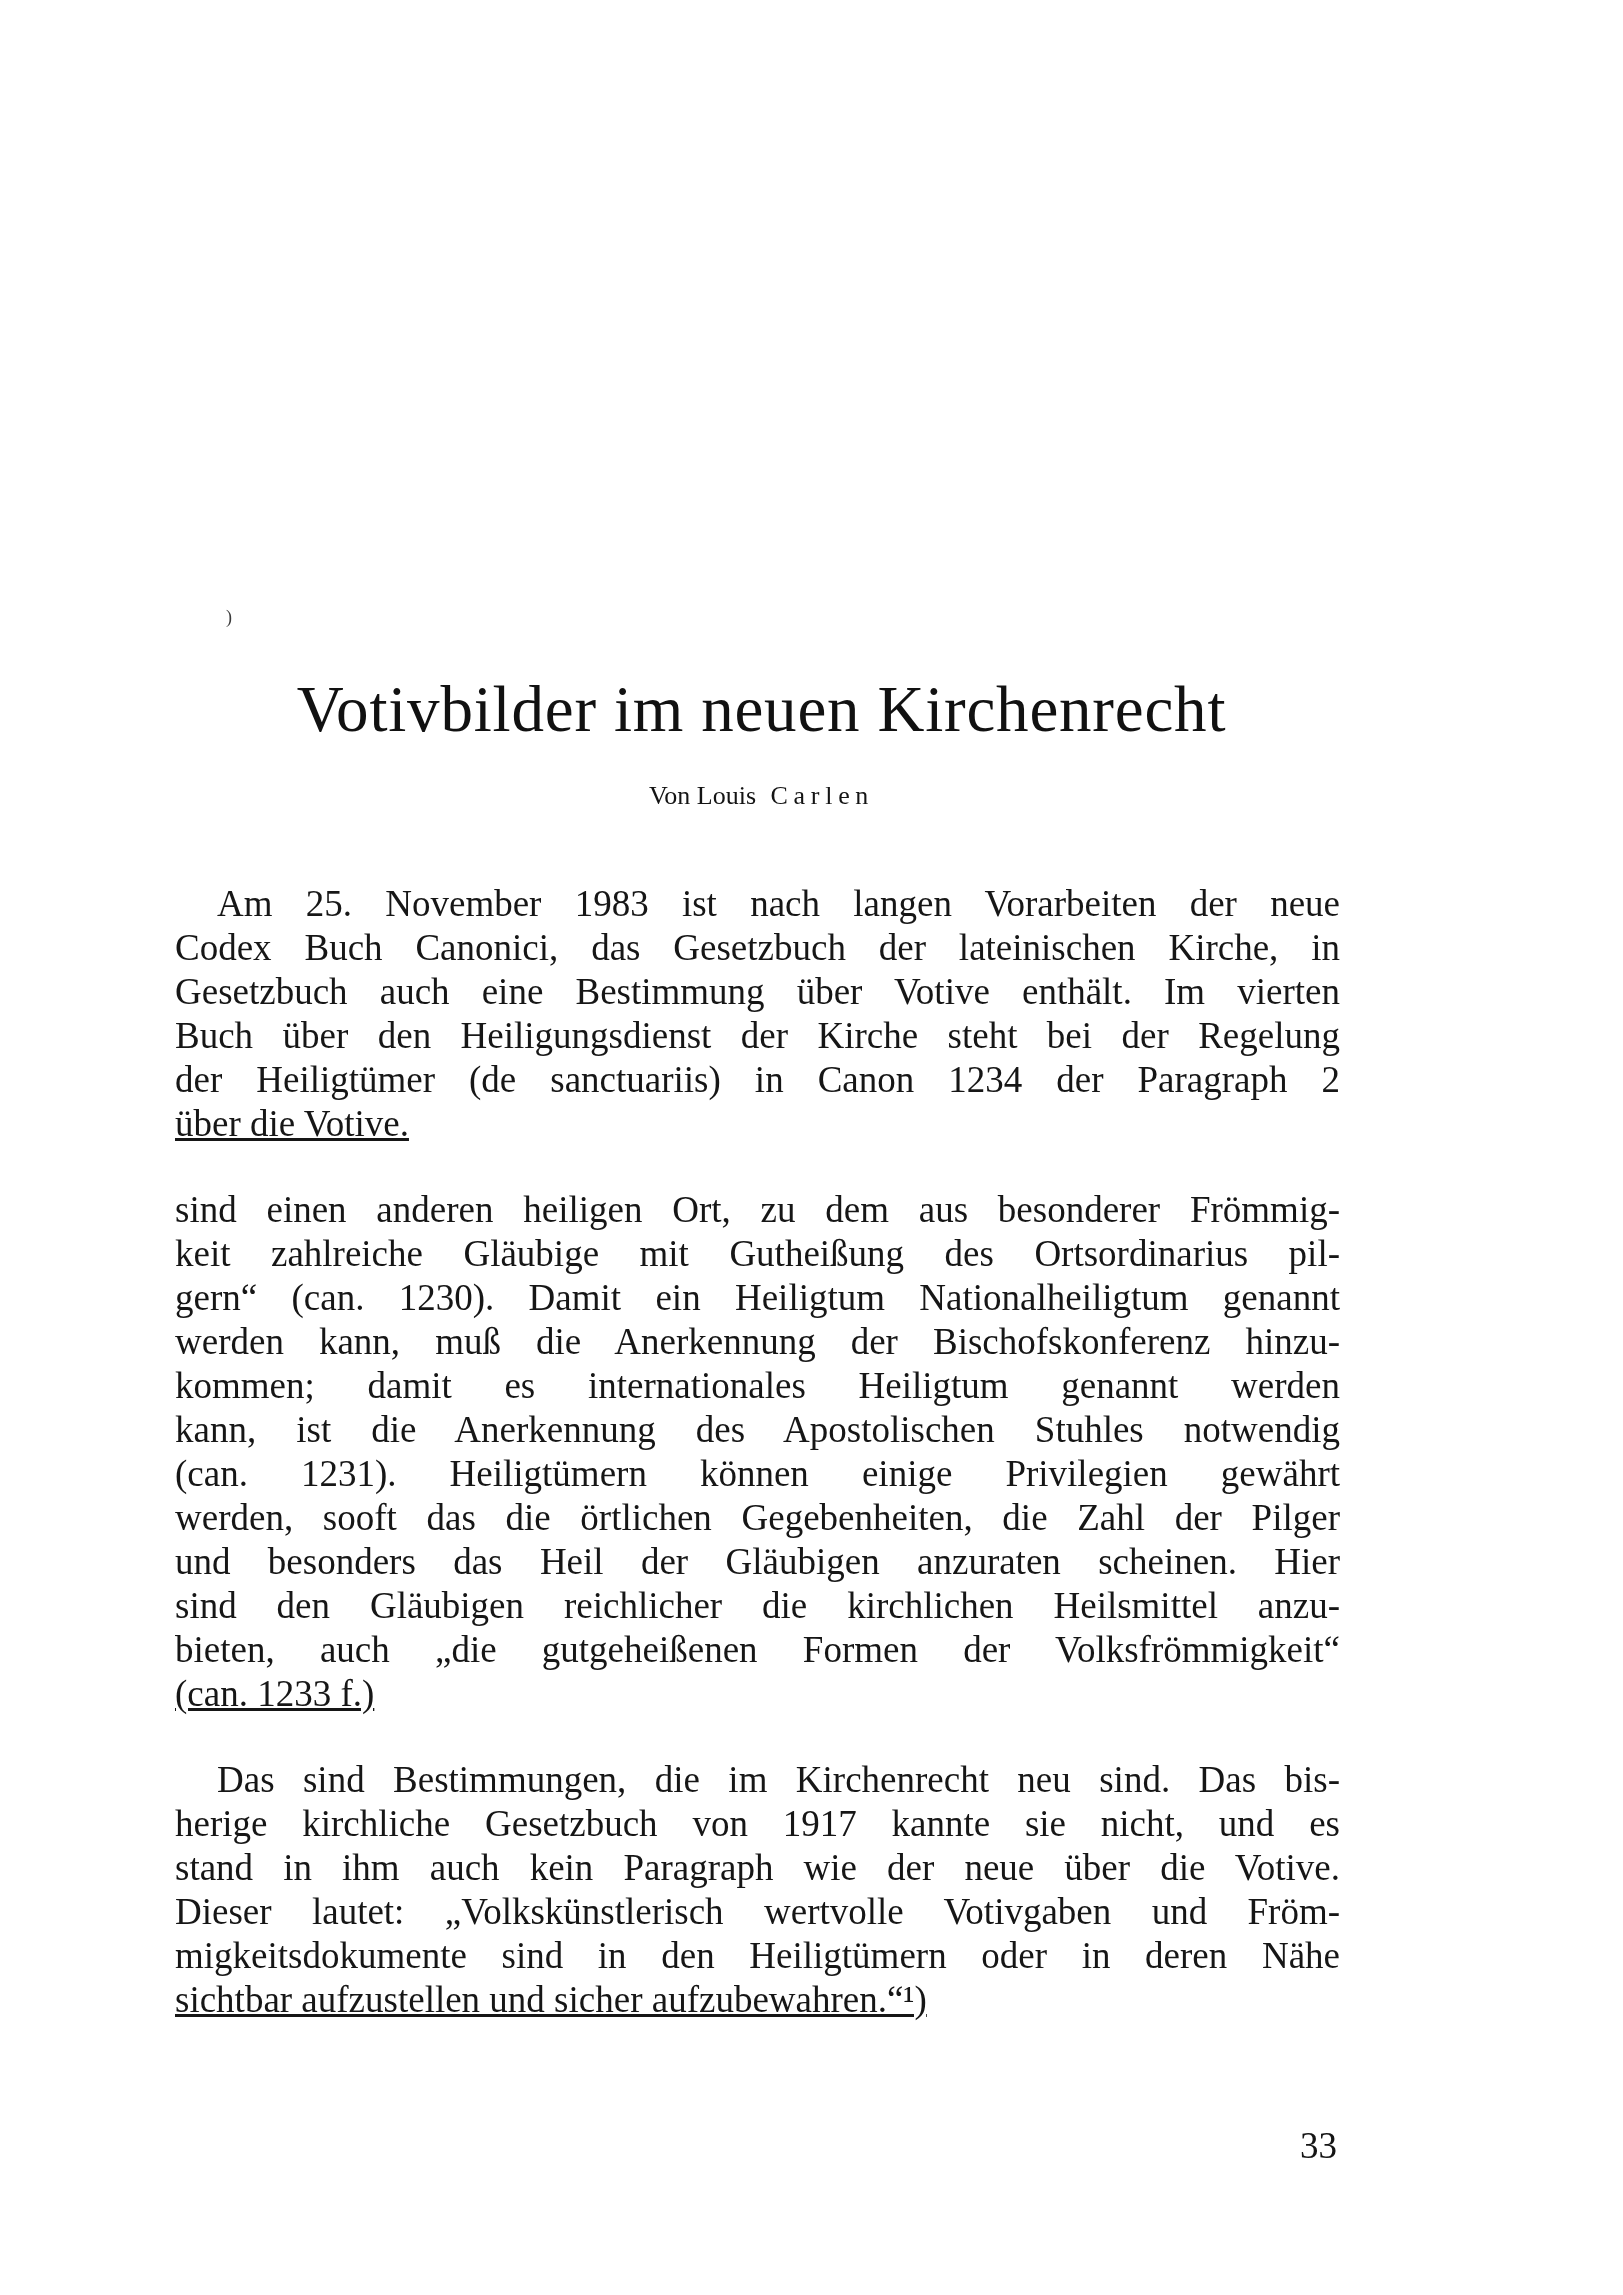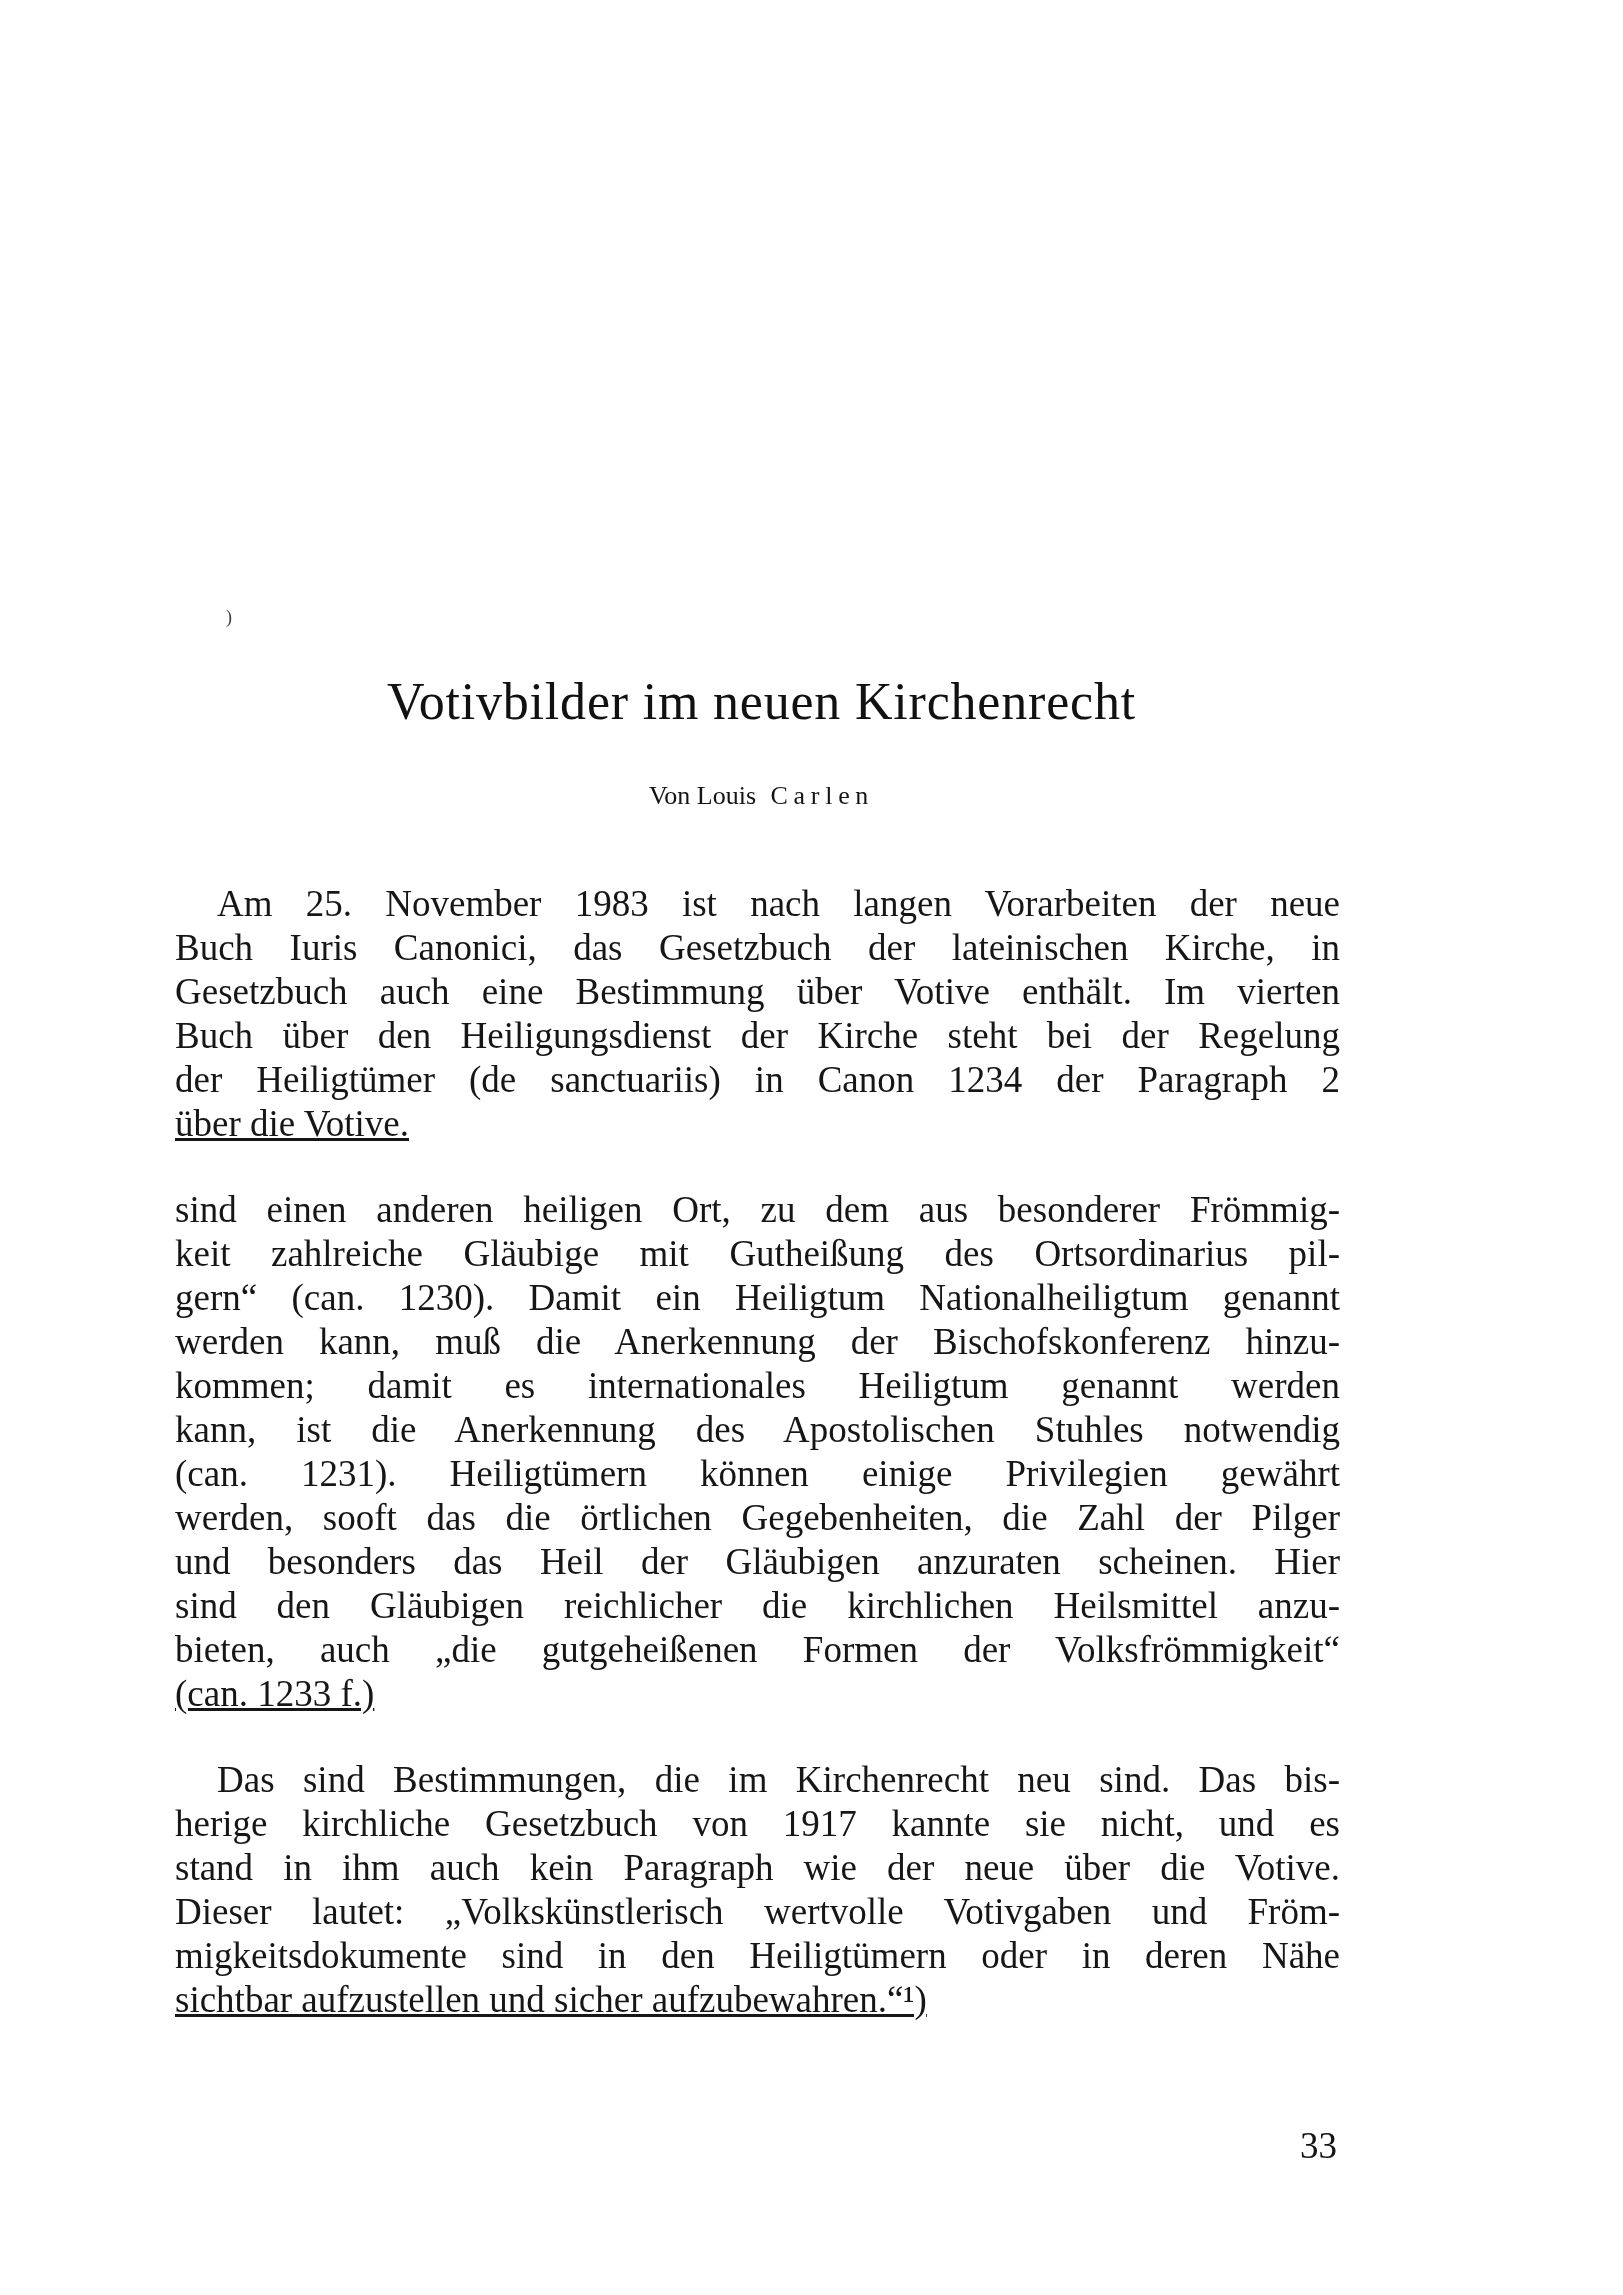--- a/index.html
+++ b/index.html
@@ -25,21 +25,21 @@
   }
   .title-block {
     position: absolute;
     left: 175px;
     top: 672px;
     width: 1173px;
     text-align: center;
   }
   .doc-title {
     margin: 0;
-    font-size: 52px;
+    font-size: 65px;
     font-weight: 400;
     letter-spacing: 0.8px;
     white-space: nowrap;
     color: #111111;
   }
   .byline {
     position: absolute;
     left: 175px;
     top: 781px;
     width: 1173px;
@@ -97,21 +97,21 @@
   </div>
 
   <div class="byline">
     <span>Von Louis</span>
     <span class="author-name">Carlen</span>
   </div>
 
   <div class="body-block">
       <div class="paragraph">
         <div class="text-line first">Am 25. November 1983 ist nach langen Vorarbeiten der neue</div>
-        <div class="text-line">Buch Iuris Canonici, das Gesetzbuch der lateinischen Kirche, in</div>
+        <div class="text-line">Codex Buch Canonici, das Gesetzbuch der lateinischen Kirche, in</div>
         <div class="text-line">Gesetzbuch auch eine Bestimmung über Votive enthält. Im vierten</div>
         <div class="text-line">Buch über den Heiligungsdienst der Kirche steht bei der Regelung</div>
         <div class="text-line">der Heiligtümer (de sanctuariis) in Canon 1234 der Paragraph 2</div>
         <div class="text-line last">über die Votive.</div>
       </div>
       <div class="paragraph">
         <div class="text-line">sind einen anderen heiligen Ort, zu dem aus besonderer Frömmig-</div>
         <div class="text-line">keit zahlreiche Gläubige mit Gutheißung des Ortsordinarius pil-</div>
         <div class="text-line">gern“ (can. 1230). Damit ein Heiligtum Nationalheiligtum genannt</div>
         <div class="text-line">werden kann, muß die Anerkennung der Bischofskonferenz hinzu-</div>

